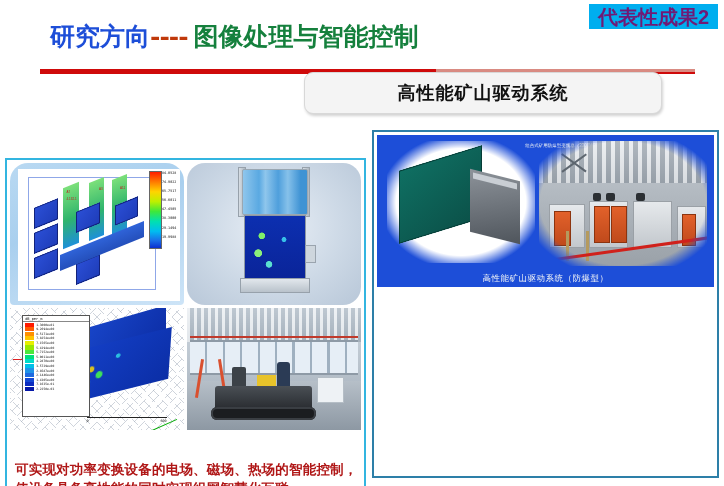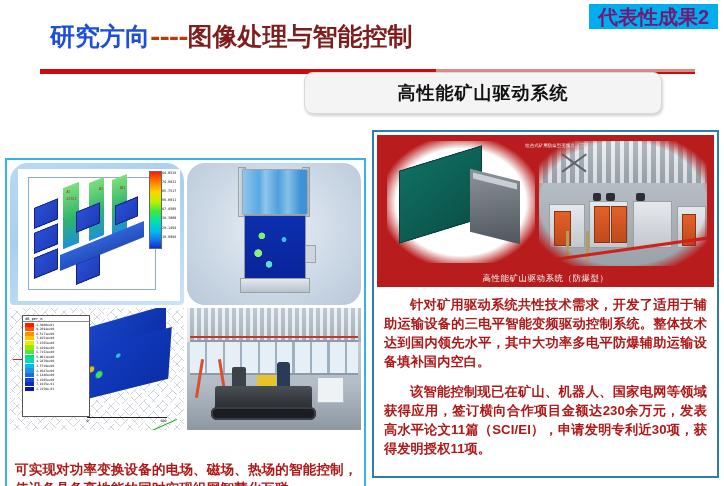--- a/index.html
+++ b/index.html
@@ -40,21 +40,21 @@
     left: 50px;
     top: 24px;
     font-size: 25px;
     font-weight: bold;
     font-family: "DejaVu Serif", "Liberation Serif", serif;
     white-space: nowrap;
     line-height: 1;
   }
   #main-title .t-a { color: #1d4ed8; }
   #main-title .t-dash { color: #c0390b; letter-spacing: -1px; }
-  #main-title .t-b { color: #7f1d1d; }
+  #main-title .t-b { color: #15803d; margin-left: 6px; }
 
   #red-bar {
     position: absolute;
     left: 40px;
     top: 69px;
     width: 655px;
     height: 5px;
     background: #cf0a0a;
   }
   #red-bar-tail {
@@ -346,21 +346,21 @@
     color: #b01717;
     line-height: 1.42;
     letter-spacing: 0.2px;
   }
 
   
   #right-photo {
     position: relative;
     width: 100%;
     height: 152px;
-    background: #b91c1c;
+    background: #1d4ed8;
     overflow: hidden;
   }
   .rp-left {
     position:absolute; left:3%; top:4%; width:44%; height:80%;
     background: radial-gradient(ellipse at 50% 50%, #ffffff 0 62%, rgba(255,255,255,0) 78%);
   }
   .inv-box {
     position:absolute; left:8%; top:14%; width:56%; height:60%;
     background: linear-gradient(150deg,#0f6f62,#0b5048);
     transform: skewY(-17deg);
@@ -647,17 +647,13 @@
       <div class="cab-hat" style="left:40%; bottom:52%; width:5%; height:6%;"></div>
       <div class="cab-hat" style="left:58%; bottom:52%; width:5%; height:6%;"></div>
       <div class="post" style="left:16%;"></div>
       <div class="post" style="left:28%;"></div>
       <div class="red-rail"></div>
     </div>
 
     <div id="right-photo-caption">高性能矿山驱动系统（防爆型）</div>
   </div>
 
-  <div id="right-text">
-    <p class="rt-para">针对矿用驱动系统共性技术需求，开发了适用于辅助运输设备的三电平智能变频驱动控制系统。整体技术达到国内领先水平，其中大功率多电平防爆辅助运输设备填补国内空白。</p>
-    <p class="rt-para">该智能控制现已在矿山、机器人、国家电网等领域获得应用，签订横向合作项目金额达230余万元，发表高水平论文11篇（SCI/EI），申请发明专利近30项，获得发明授权11项。</p>
-  </div>
 </div>
 
 </body></html>

